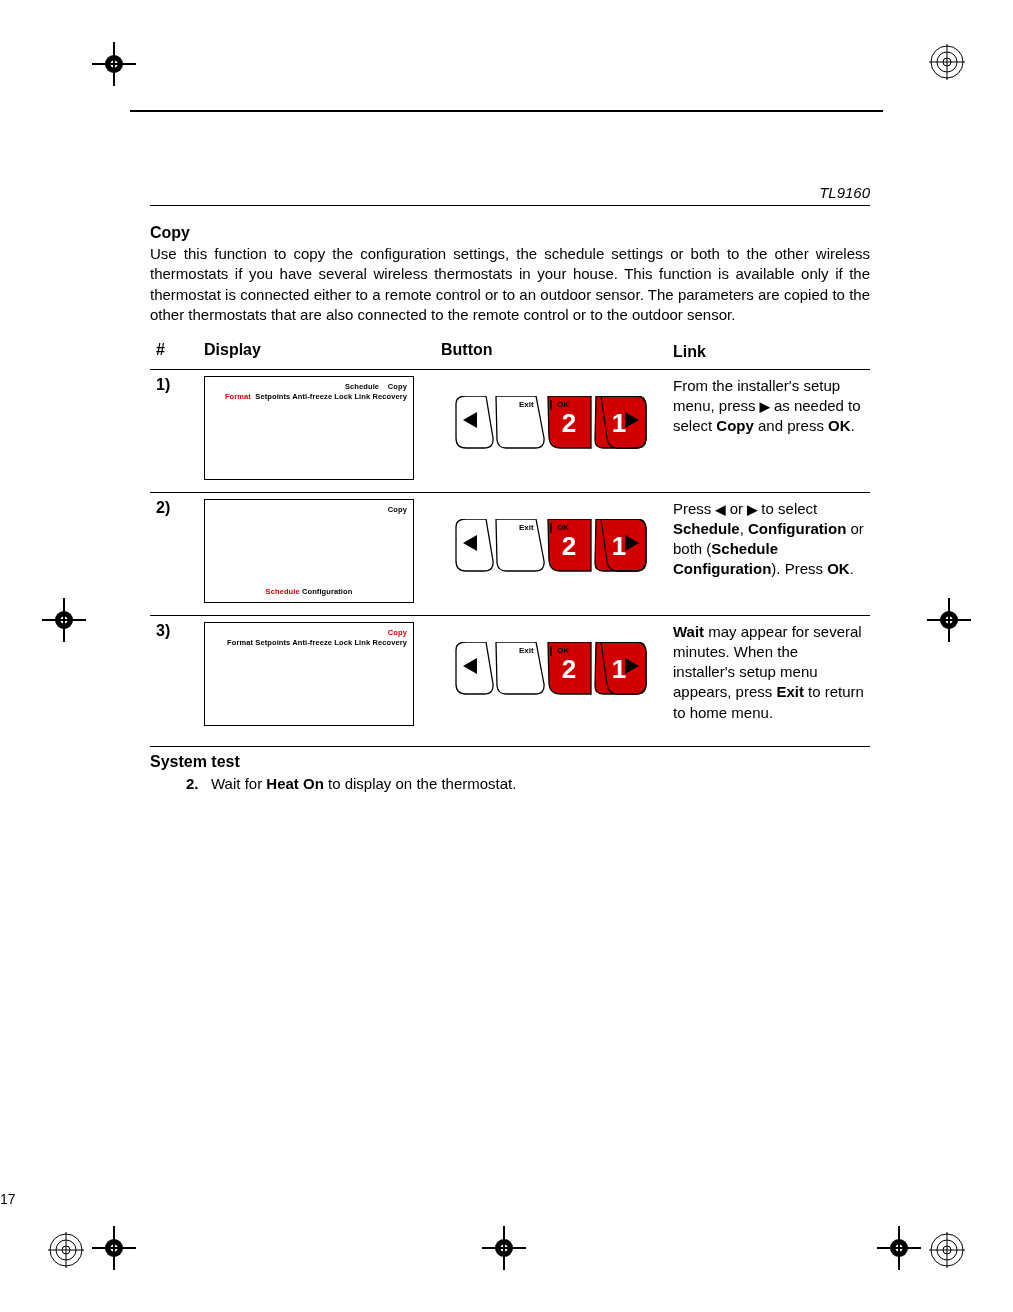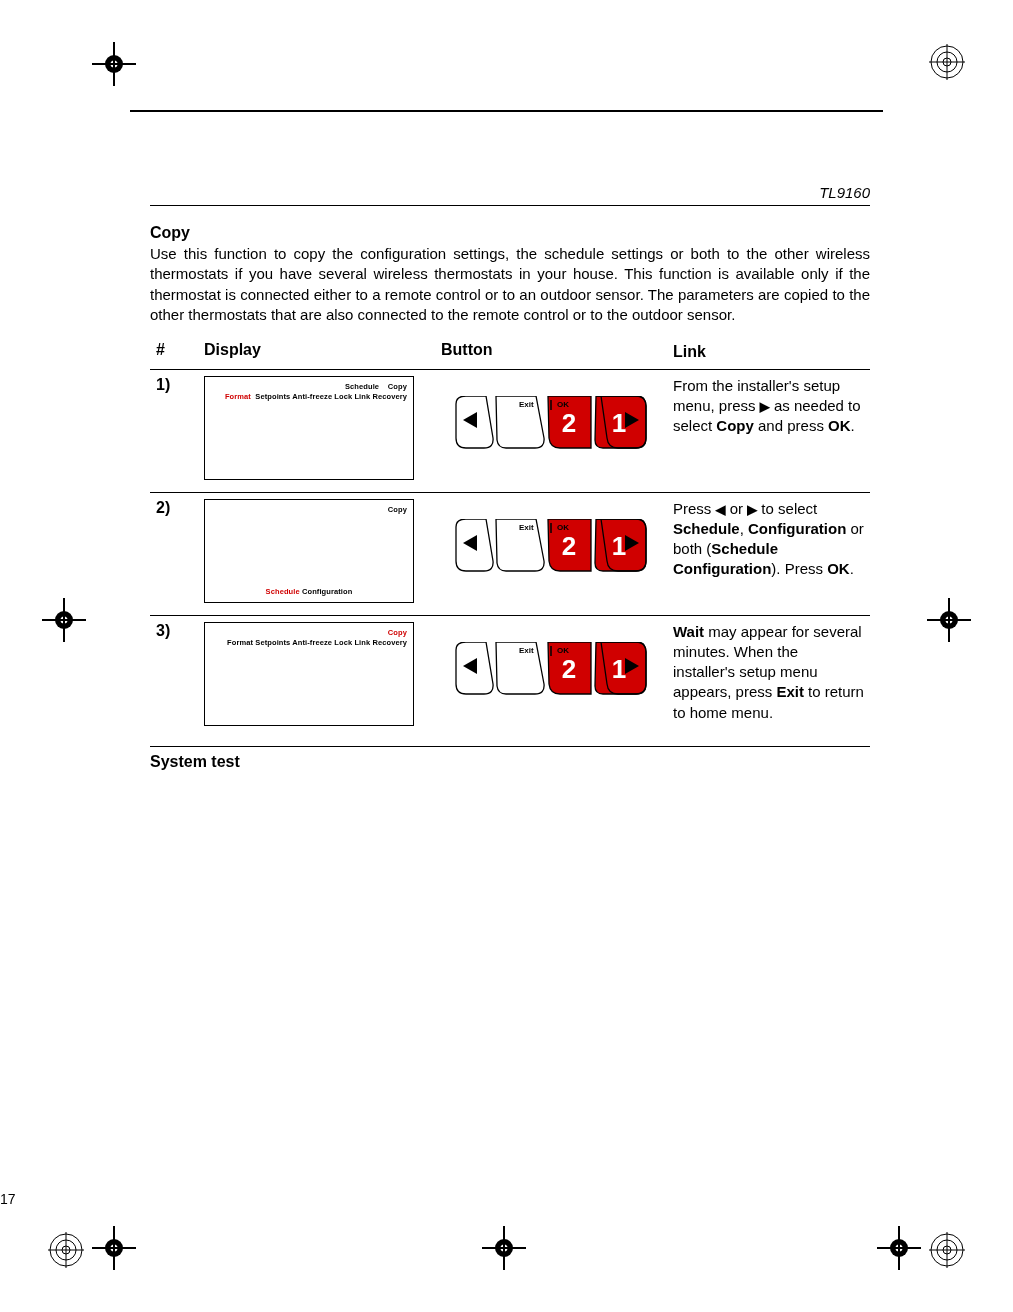--- a/index.html
+++ b/index.html
@@ -358,17 +358,18 @@
             </td>
     <td class="col-step"><b>Wait</b> may appear for several minutes. When the installer's setup menu appears, press <b>Exit</b> to return to home menu.</td>
           </tr>
         </tbody>
     </table>
 
     <hr class="below-table-hr">
 
     <p class="section-title">System test</p>
     <div id="syslist" class="syslist">
+        <div><b>2.</b>&nbsp;&nbsp;&nbsp;Wait for <b>Heat On</b>  to display on the thermostat.</div>
       </div>
   </div>
 
   <div class="pagenum">17</div>
 </div>
 
 </body></html>

